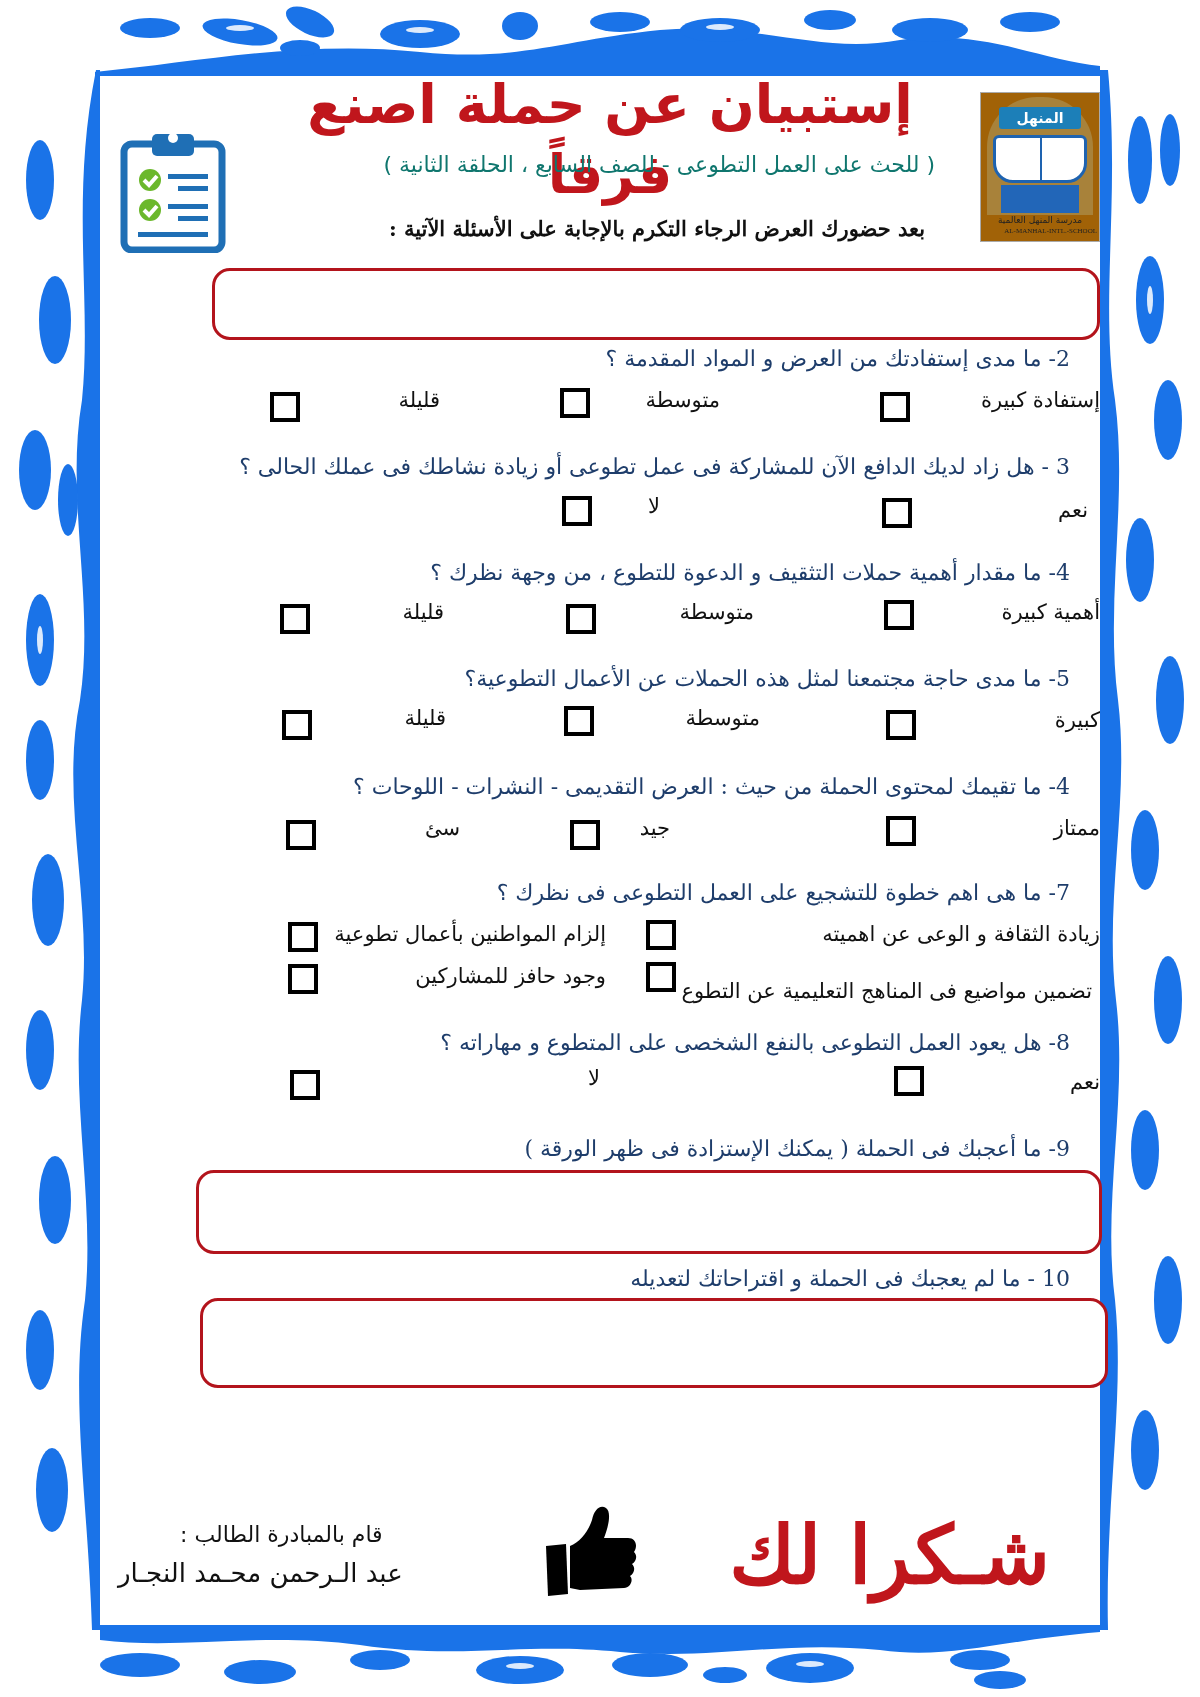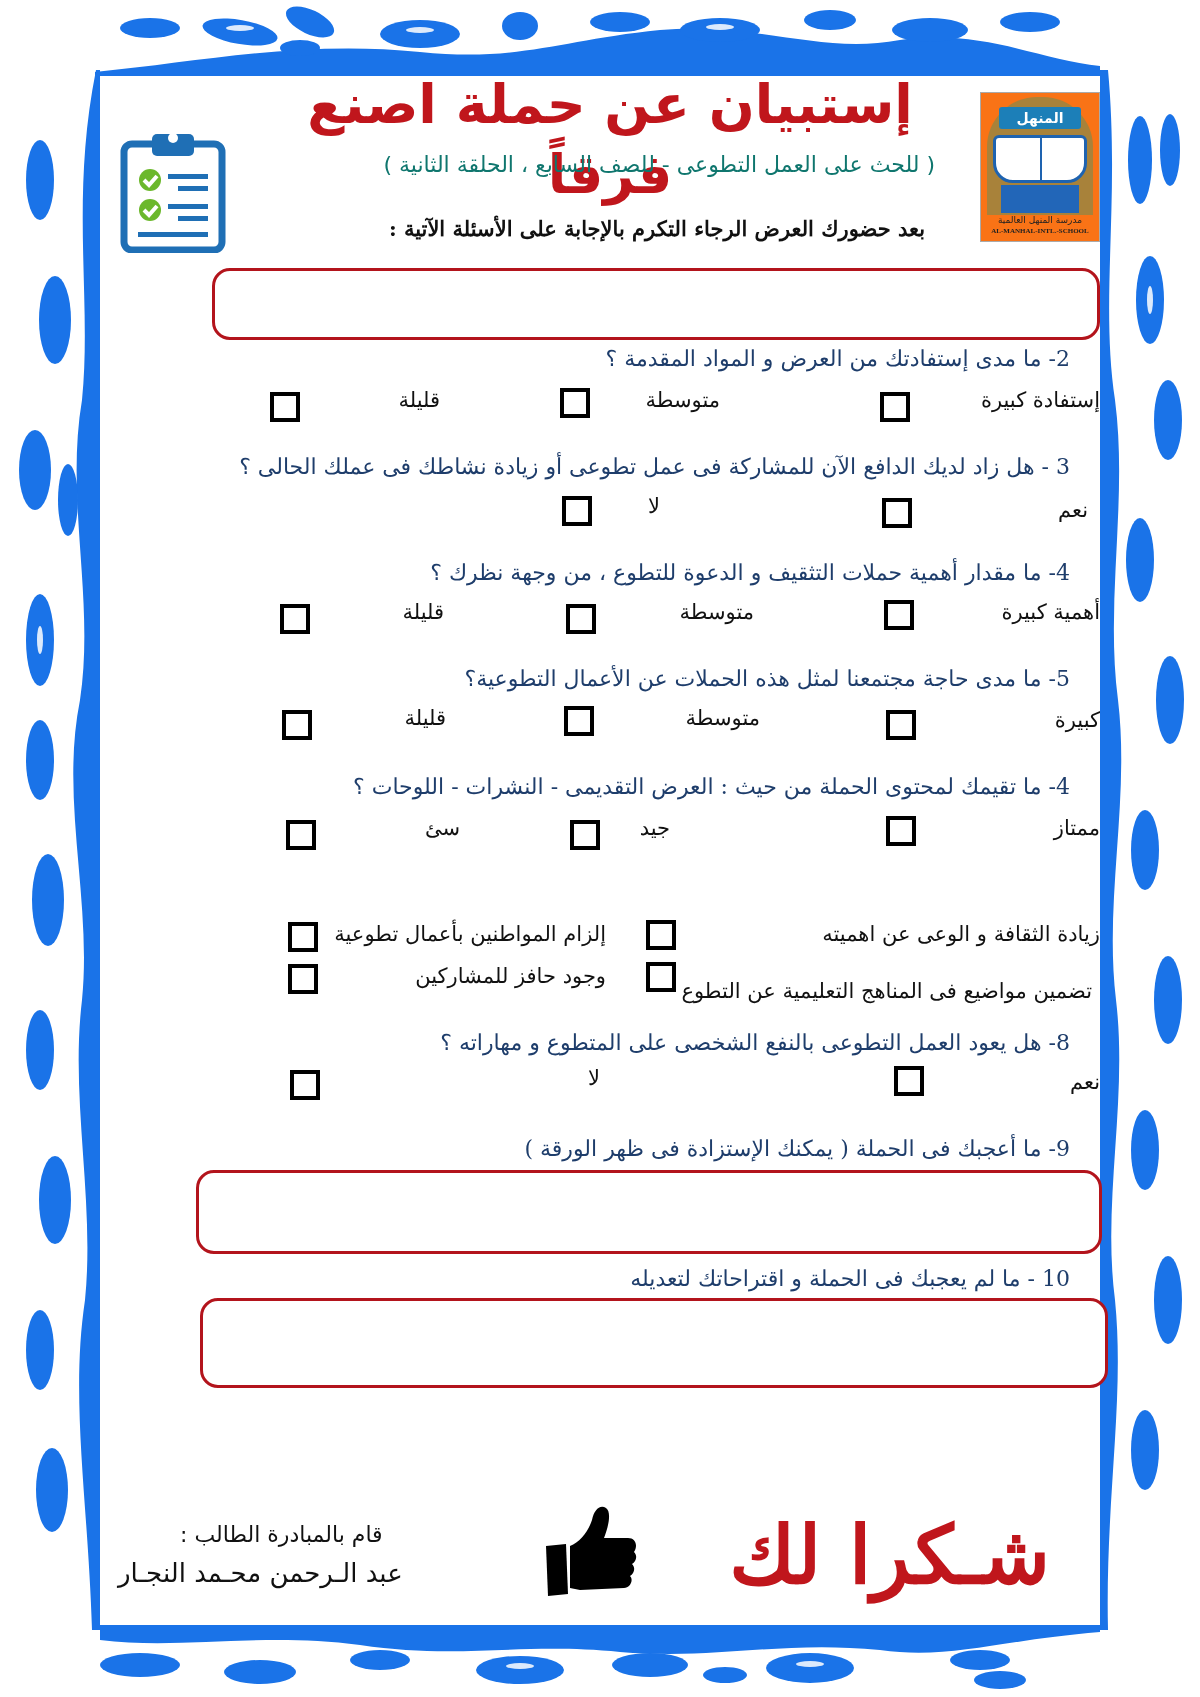--- a/index.html
+++ b/index.html
@@ -6,28 +6,28 @@
   html, body { width: 1200px; height: 1697px; background: #ffffff; overflow: hidden; }
   body { position: relative; font-family: "DejaVu Sans", sans-serif; }
 
   
   .frame { position: absolute; inset: 0; pointer-events: none; }
   .frame svg { position: absolute; left: 0; top: 0; }
 
   .page { position: absolute; left: 100px; top: 70px; width: 1000px; height: 1560px; direction: rtl; }
 
   
-  .logo { position: absolute; right: 0px; top: 22px; width: 120px; height: 150px; border: 1px solid #aaa; background: #f97316; }
+  .logo { position: absolute; right: 0px; top: 22px; width: 120px; height: 150px; border: 1px solid #aaa; background: #a16207; }
   .logo .arch { position: absolute; left: 6px; right: 6px; top: 4px; height: 118px; background: #a8823a; border-radius: 50px 50px 0 0; }
   .logo .sign { position: absolute; left: 18px; right: 18px; top: 14px; height: 22px; background: #1c7fb8; border-radius: 3px; color: #fff; font-size: 14px; text-align: center; line-height: 22px; font-weight: bold; }
   .logo .book { position: absolute; left: 12px; right: 12px; top: 42px; height: 48px; background: #fff; border: 3px solid #1e63b0; border-radius: 6px 6px 20px 20px; }
   .logo .book::after { content: ""; position: absolute; left: 50%; top: 0; bottom: 0; width: 2px; background: #1e63b0; }
   .logo .base { position: absolute; left: 20px; right: 20px; top: 92px; height: 28px; background: #2266b8; }
   .logo .cap1 { position: absolute; left: 2px; right: 2px; top: 122px; font-size: 9px; text-align: center; color: #222; direction: rtl; }
-  .logo .cap2 { position: absolute; left: 2px; right: 2px; top: 134px; font-size: 7px; text-align: center; color: #222; direction: ltr; font-family: "Liberation Serif", serif; font-weight: bold; }
+  .logo .cap2 { position: absolute; left: 2px; right: 2px; top: 134px; font-size: 7px; text-align: right; color: #222; direction: ltr; font-family: "Liberation Serif", serif; }
 
   .title { position: absolute; right: 140px; top: 0px; width: 700px; text-align: center; font-size: 54px; font-weight: bold; color: #c0161c; font-family: "DejaVu Sans", sans-serif; line-height: 70px; letter-spacing: 1px; }
   .subtitle { position: absolute; right: 165px; top: 82px; font-size: 22px; color: #0f766e; font-family: "DejaVu Sans", sans-serif; }
   .intro { position: absolute; right: 175px; top: 126px; font-size: 21px; color: #111; font-weight: bold; font-family: "DejaVu Serif", serif; margin-top: 20px; }
 
   .clipboard { position: absolute; left: 18px; top: 58px; width: 110px; height: 125px; }
 
   
   .q { position: absolute; right: 30px; font-size: 22px; color: #1e3d6b; font-family: "DejaVu Serif", serif; white-space: nowrap; }
   .answer-box { position: absolute; border: 3px solid #b3141c; border-radius: 18px; background: #fff; }
@@ -175,20 +175,21 @@
   <div class="cb" style="right:788px; top:640px;"></div>
 
   <div class="q" style="top:704px;">4- ما تقيمك لمحتوى الحملة من حيث : العرض التقديمى -  النشرات - اللوحات ؟</div>
   <div class="opt" style="right:0; top:746px;">ممتاز</div>
   <div class="cb" style="right:184px; top:746px;"></div>
   <div class="opt" style="right:430px; top:746px;">جيد</div>
   <div class="cb" style="right:500px; top:750px;"></div>
   <div class="opt" style="right:640px; top:746px;">سئ</div>
   <div class="cb" style="right:784px; top:750px;"></div>
 
+  <div class="q" style="top:810px;">7- ما هى اهم خطوة للتشجيع على العمل التطوعى فى نظرك ؟</div>
   <div class="opt" style="right:0; top:852px;">زيادة الثقافة و الوعى عن اهميته</div>
   <div class="cb" style="right:424px; top:850px;"></div>
   <div class="opt" style="right:494px; top:852px;">إلزام المواطنين بأعمال تطوعية</div>
   <div class="cb" style="right:782px; top:852px;"></div>
   <div class="opt" style="right:8px; top:894px;margin-top:15px;">تضمين مواضيع فى المناهج التعليمية عن التطوع</div>
   <div class="cb" style="right:424px; top:892px;"></div>
   <div class="opt" style="right:494px; top:894px;">وجود حافز للمشاركين</div>
   <div class="cb" style="right:782px; top:894px;"></div>
 
   <div class="q" style="top:960px;">8- هل يعود العمل التطوعى بالنفع الشخصى على المتطوع و مهاراته ؟</div>

